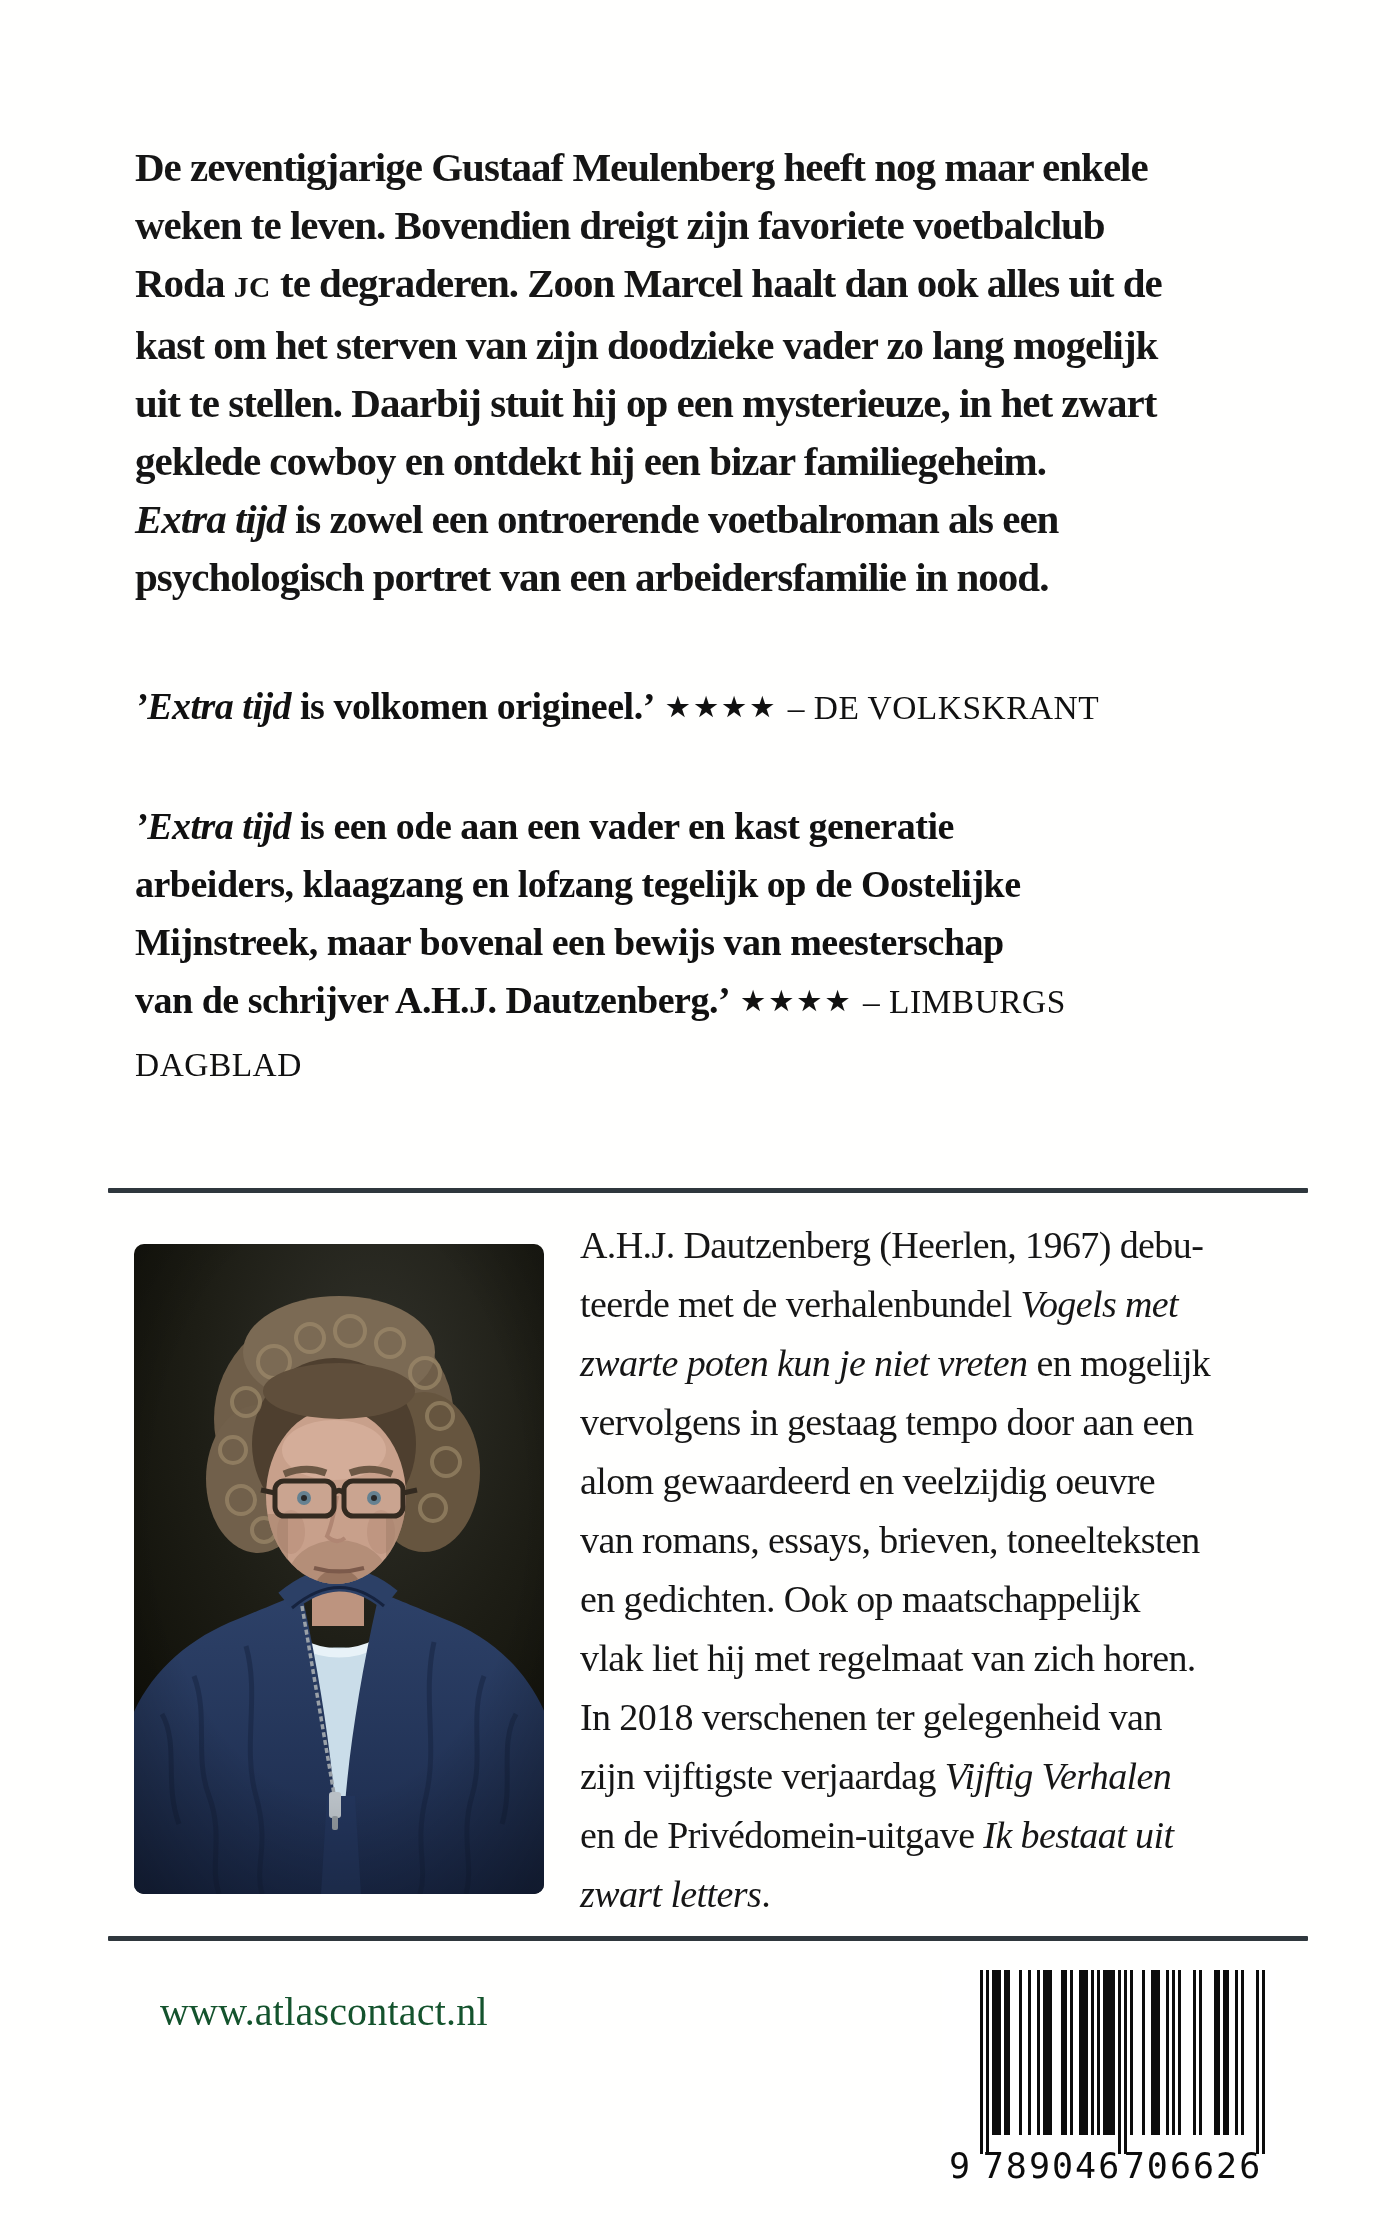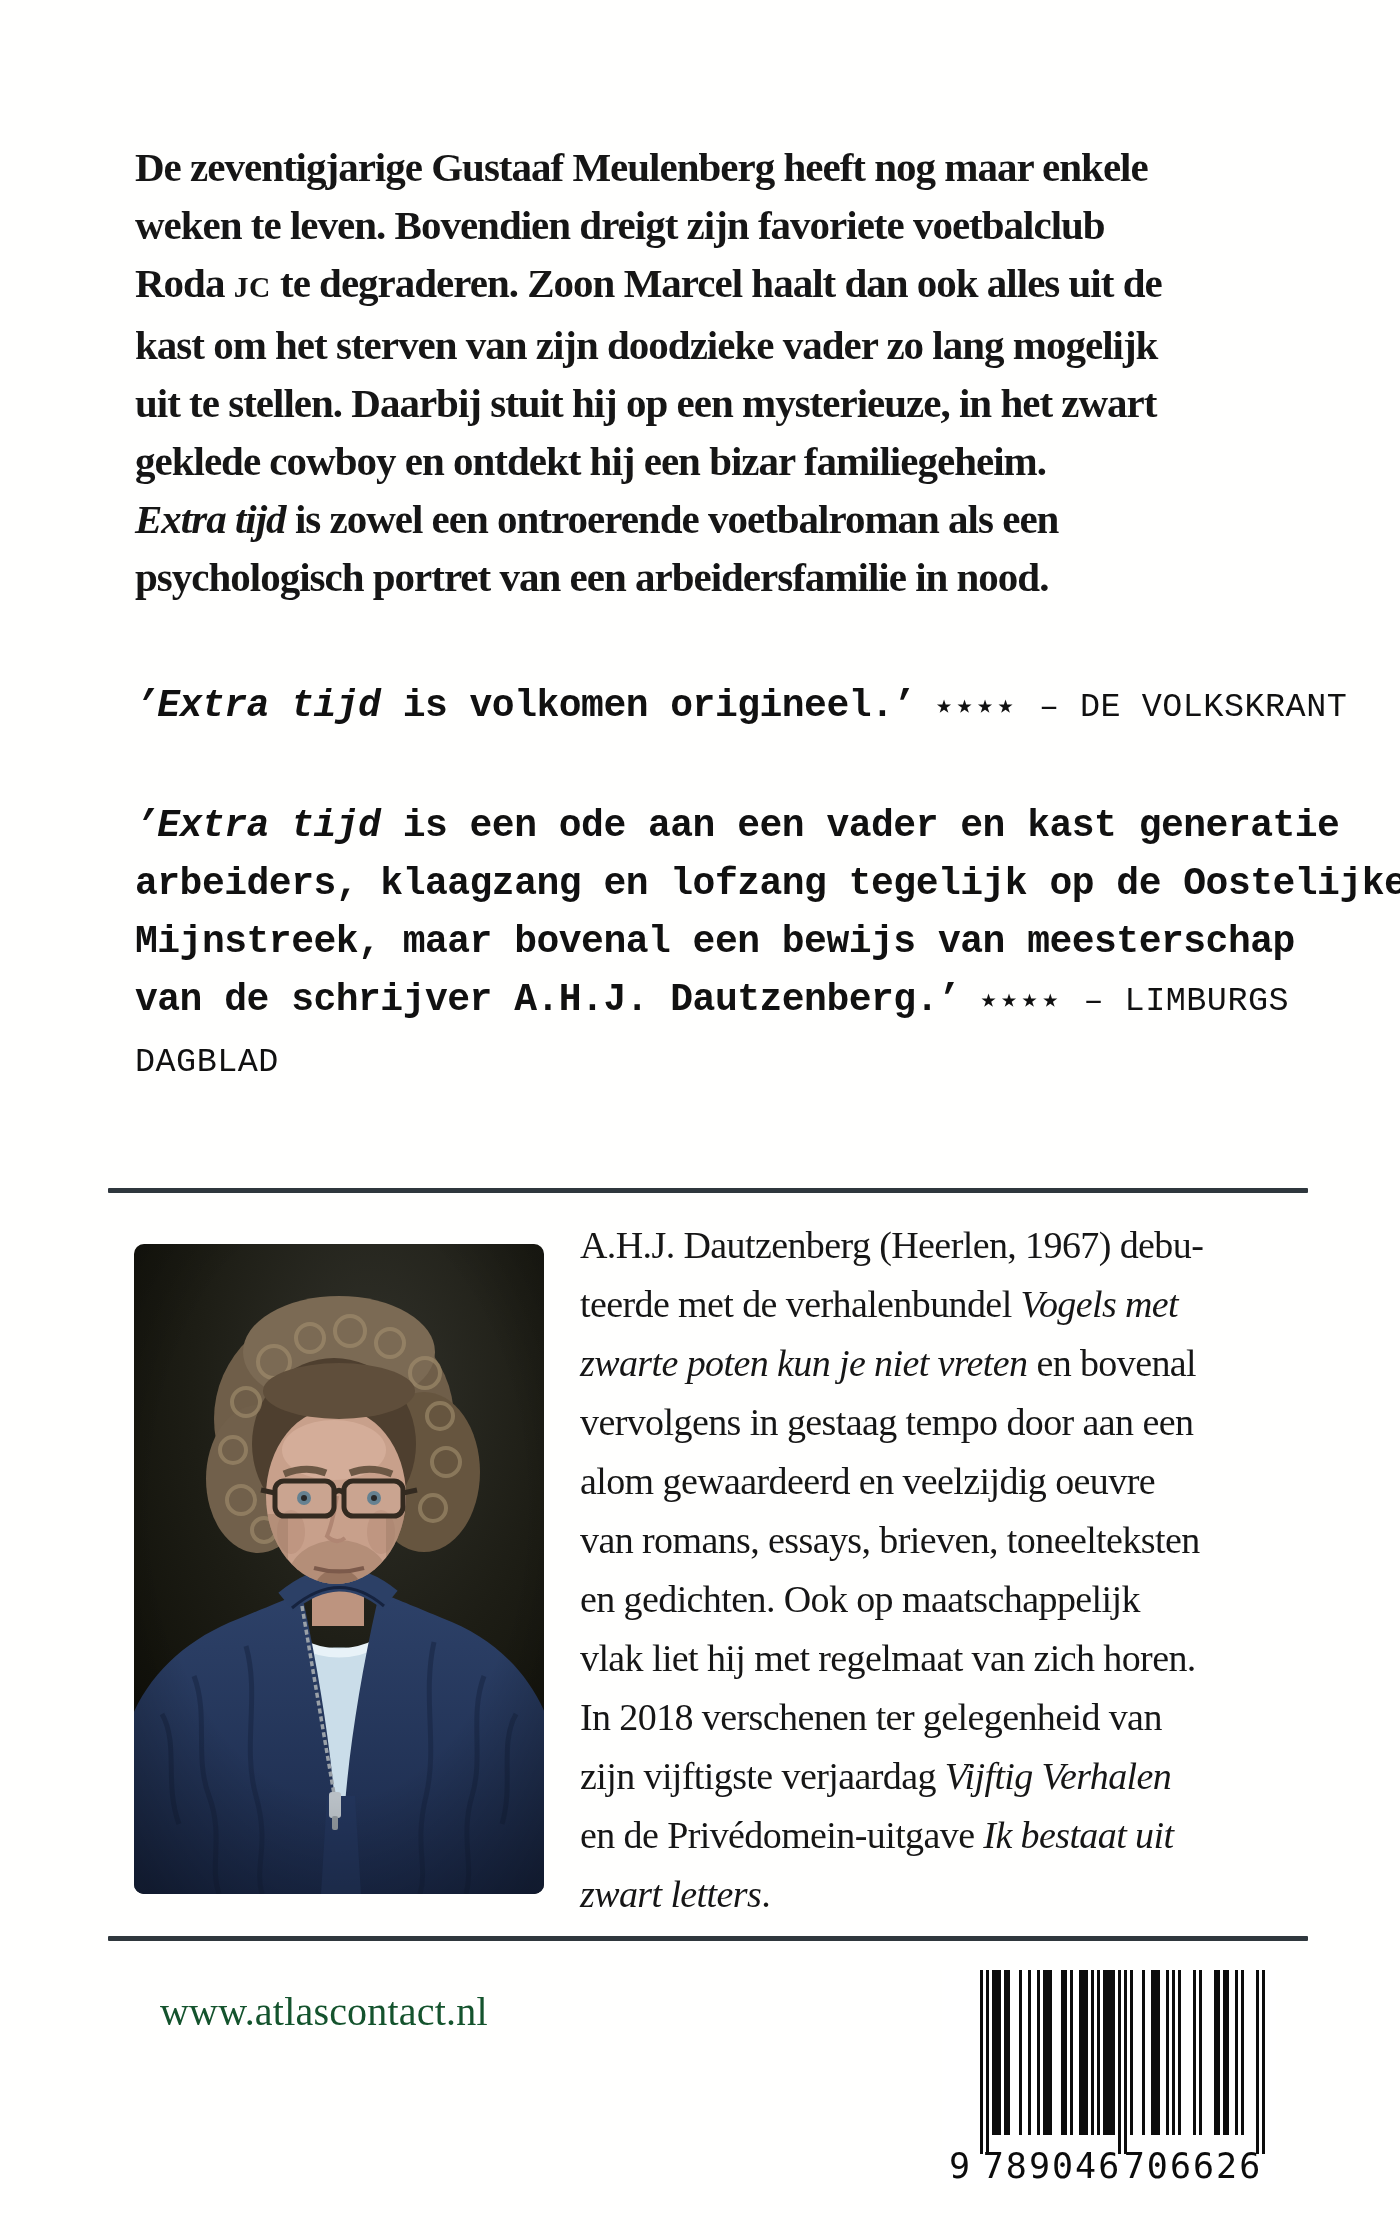--- a/index.html
+++ b/index.html
@@ -17,21 +17,21 @@
     position:absolute;left:135px;top:138px;
     font-size:41px;line-height:58px;letter-spacing:-1px;font-weight:bold;
   }
   .sc{font-size:0.72em;letter-spacing:0.5px;}
   .i{font-style:italic;}
   .b{font-weight:700;}
   .bi{font-weight:700;font-style:italic;}
   
   .quote{
     position:absolute;left:135px;
-    font-family:Liberation Mono, monospace;
+    font-family:Liberation Serif, serif;
     font-weight:700;
     font-size:38px;line-height:58px;letter-spacing:-0.5px;
     color:#111;
   }
   .q1{top:677px;}
   .q2{top:797px;}
   .st{font-size:0.68em;letter-spacing:5px;position:relative;top:-3px;font-weight:700;}
   .at{font-weight:400;font-size:0.88em;letter-spacing:0.5px;}
   
   .divider{
@@ -195,21 +195,21 @@
         <path d="M 269 249 L 283 246" fill="none"></path>
       </g>
 
       <rect width="410" height="650" fill="url(#vigG)"></rect>
     </svg>
   </figure>
 
   <section class="bio">
       <div class="ln"><span>A.H.J. Dautzenberg (Heerlen, 1967) debu-</span></div>
       <div class="ln"><span>teerde met de verhalenbundel </span><span class="i">Vogels met</span></div>
-      <div class="ln"><span class="i">zwarte poten kun je niet vreten</span><span> en bovenal</span></div>
+      <div class="ln"><span class="i">zwarte poten kun je niet vreten</span><span> en mogelijk</span></div>
       <div class="ln"><span>vervolgens in gestaag tempo door aan een</span></div>
       <div class="ln"><span>alom gewaardeerd en veelzijdig oeuvre</span></div>
       <div class="ln"><span>van romans, essays, brieven, toneelteksten</span></div>
       <div class="ln"><span>en gedichten. Ook op maatschappelijk</span></div>
       <div class="ln"><span>vlak liet hij met regelmaat van zich horen.</span></div>
       <div class="ln"><span>In 2018 verschenen ter gelegenheid van</span></div>
       <div class="ln"><span>zijn vijftigste verjaardag </span><span class="i">Vijftig Verhalen</span></div>
       <div class="ln"><span>en de Privédomein-uitgave </span><span class="i">Ik bestaat uit</span></div>
       <div class="ln"><span class="i">zwart letters</span><span>.</span></div>
     </section>

